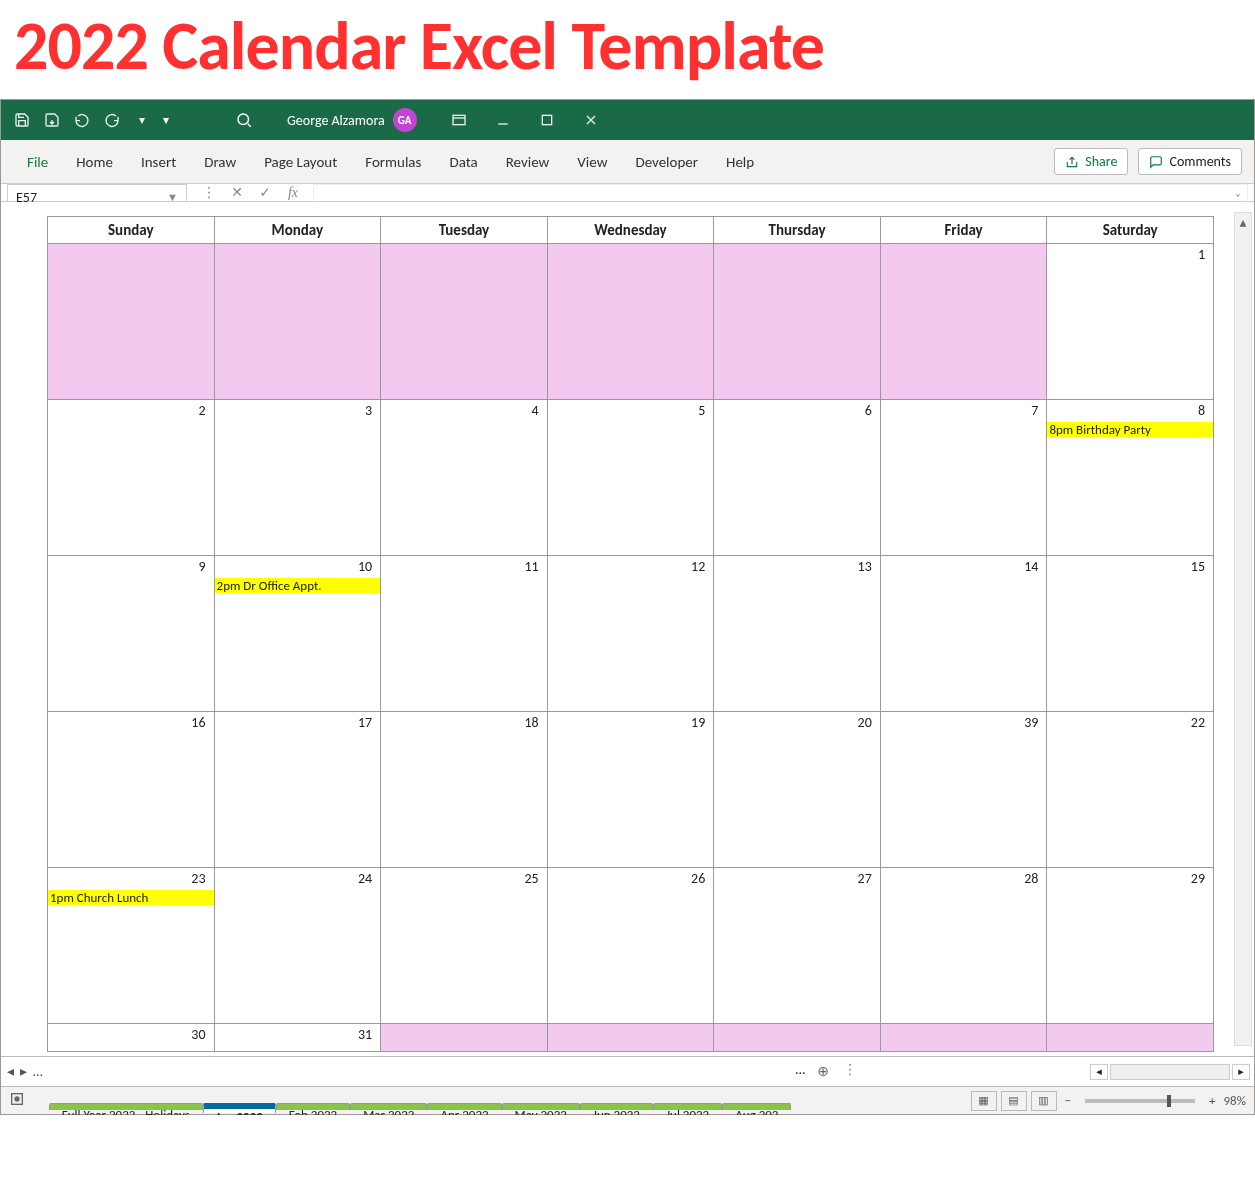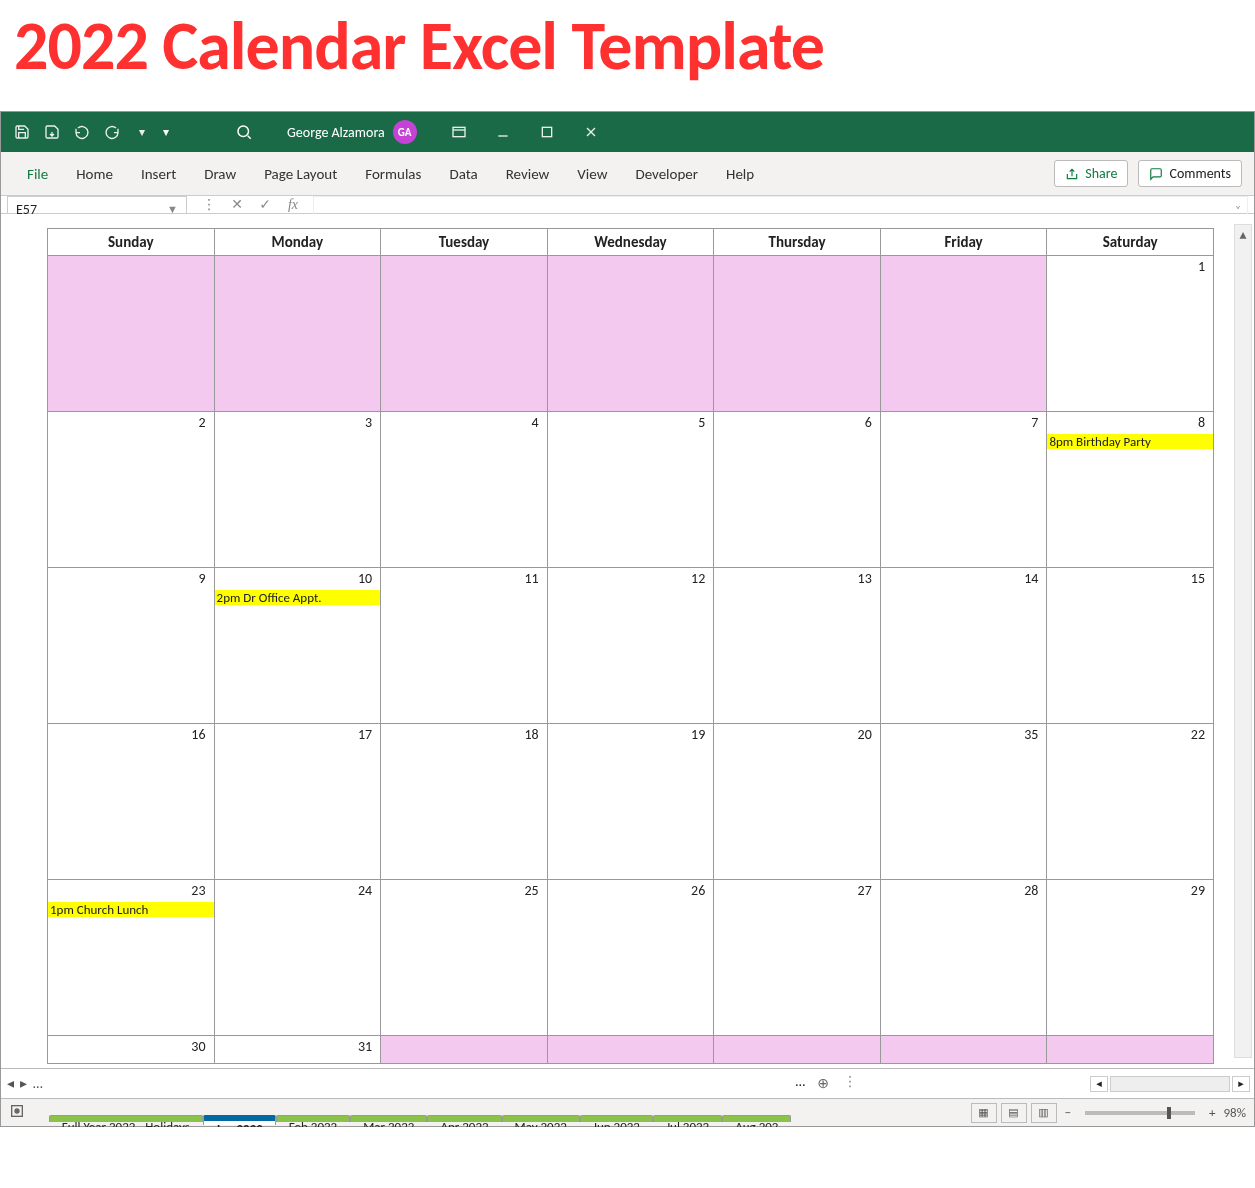--- a/index.html
+++ b/index.html
@@ -1,17 +1,17 @@
 <!DOCTYPE html>
 <html><head>
 <meta charset="utf-8">
 <style>
 *{box-sizing:border-box;margin:0;padding:0;}
 body{font-family:"Segoe UI",Calibri,Arial,sans-serif;font-size:14px;background:#fff;width:1255px;color:#222;}
-.big-title{color:#ff3030;font-size:68px;font-weight:bold;padding:4px 14px 24px;letter-spacing:-1px;}
+.big-title{color:#ff3030;font-size:68px;font-weight:bold;padding:4px 14px 12px;letter-spacing:-1px;}
 .excel-shell{border:1px solid #999;}
 .titlebar{background:#1a6a48;height:40px;display:flex;align-items:center;color:#fff;padding:0 6px;}
 .titlebar .btn{width:30px;height:30px;display:flex;align-items:center;justify-content:center;color:#fff;opacity:.9;}
 .titlebar .btn svg{width:16px;height:16px;}
 .titlebar .apptitle{flex:none;margin:0 auto 0 24px;max-width:520px;white-space:nowrap;overflow:hidden;text-overflow:ellipsis;font-size:15px;}
 .titlebar .search{width:30px;height:30px;display:flex;align-items:center;justify-content:center;}
 .titlebar .user{margin-left:28px;display:flex;align-items:center;gap:8px;font-size:14px;}
 .avatar{width:24px;height:24px;border-radius:50%;background:#c542d6;display:flex;align-items:center;justify-content:center;font-size:11px;font-weight:600;color:#fff;}
 .win-btns{display:flex;margin-left:20px;}
 .win-btns .btn{width:44px;}
@@ -250,21 +250,21 @@
             <td>
               <div class="daynum">18</div>
             </td>
             <td>
               <div class="daynum">19</div>
             </td>
             <td>
               <div class="daynum">20</div>
             </td>
             <td>
-              <div class="daynum">35</div>
+              <div class="daynum">39</div>
             </td>
             <td>
               <div class="daynum">22</div>
             </td>
           </tr>
           <tr>
             <td>
               <div class="daynum">23</div>
               <div class="event-row">
                 <span class="event">1pm Church Lunch</span>

